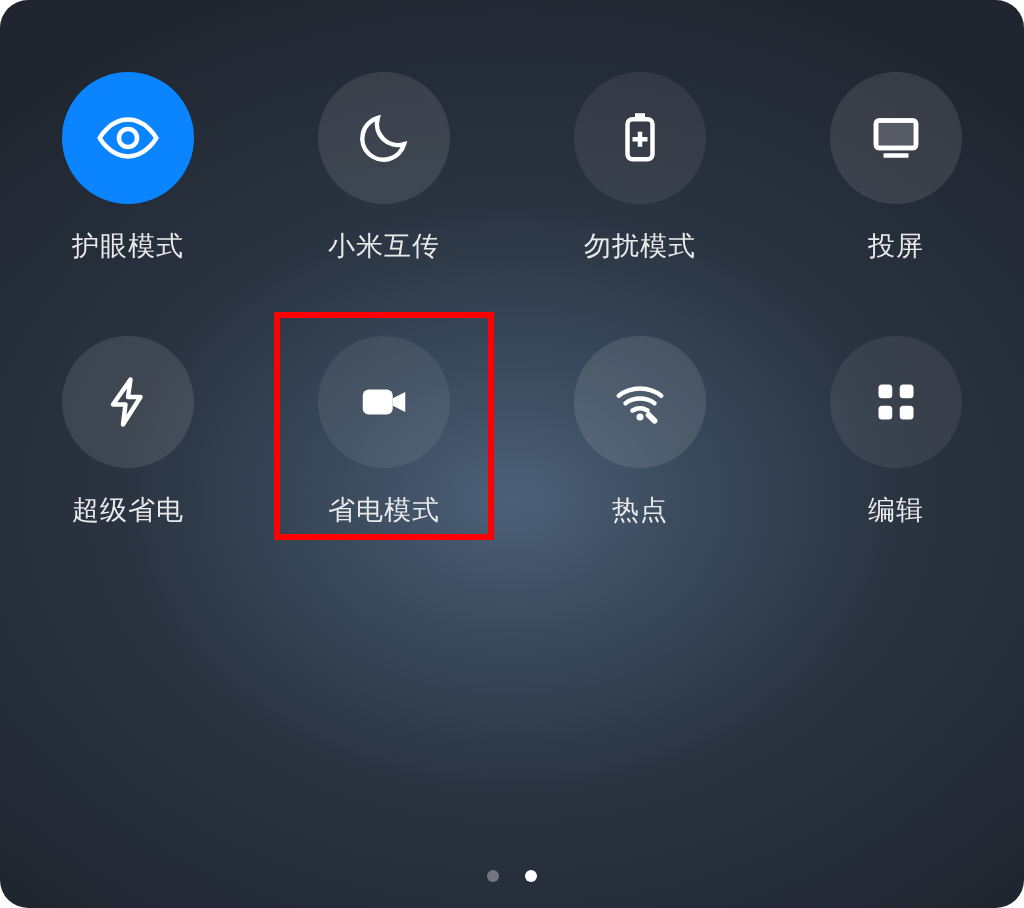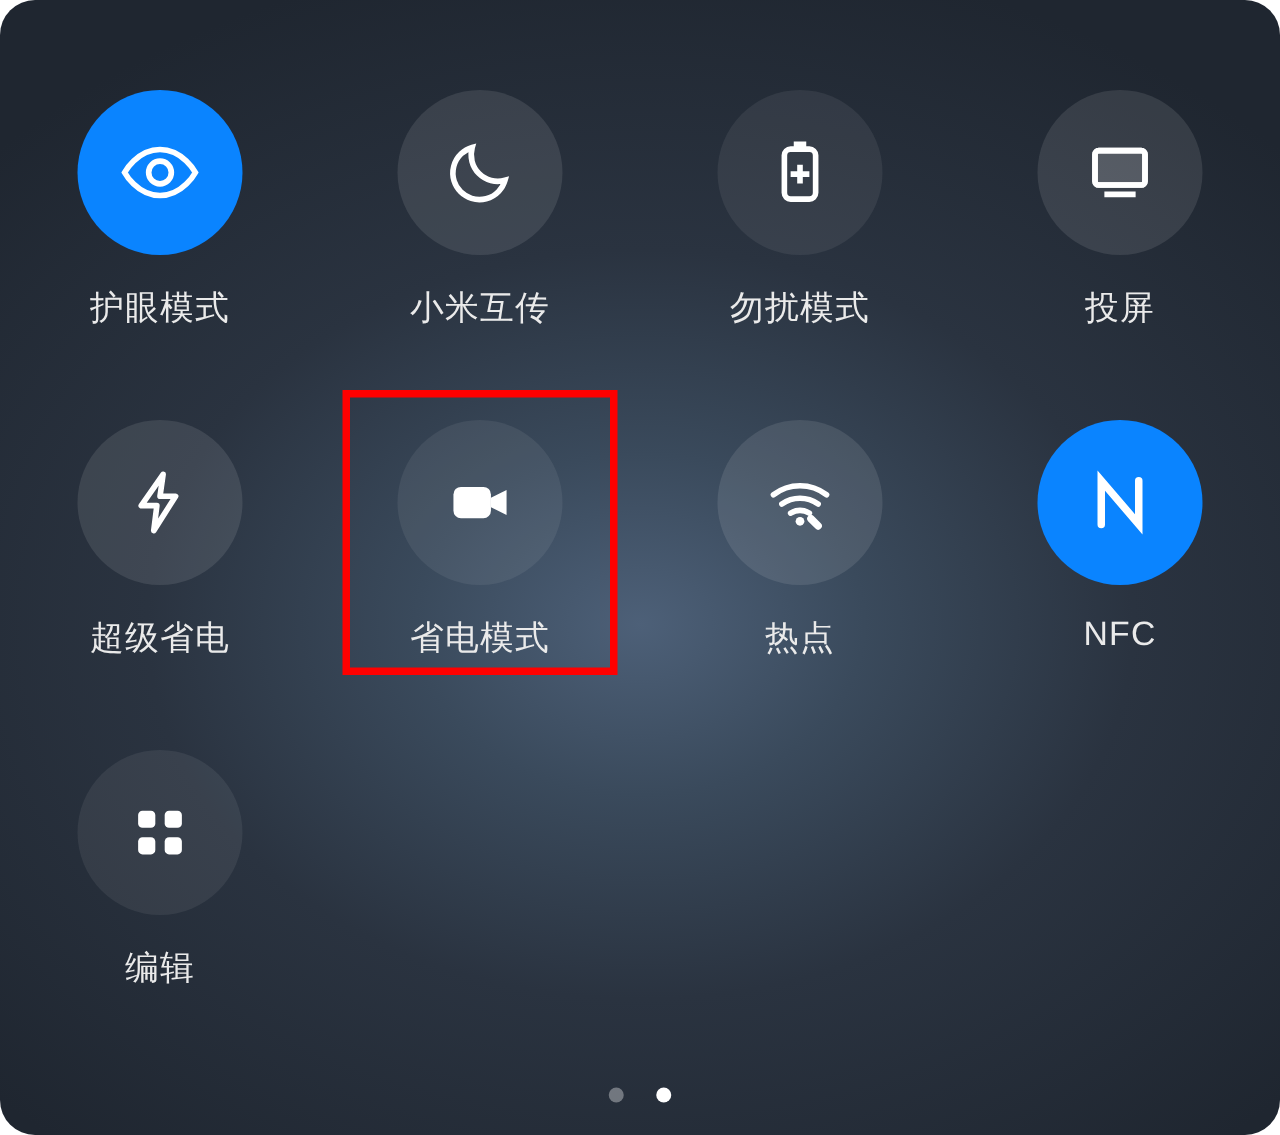--- a/index.html
+++ b/index.html
@@ -148,28 +148,20 @@
           <path d="M3.5 9.5a14 14 0 0 1 17 0"></path>
           <path d="M6.2 12.5a10 10 0 0 1 11.6 0"></path>
           <path d="M9 15.4a6 6 0 0 1 6 0"></path>
           <circle cx="12" cy="18" r="1.4" fill="currentColor" stroke="none"></circle>
           <path d="M15.5 17.2l2.3 2.3" stroke-width="2.4"></path>
         </svg>
       </div>
       <div class="label">热点</div>
     </div>
 
-    <div class="tile">
-      <div class="circle active">
-        <svg class="icon" viewBox="0 0 24 24" fill="none" stroke="currentColor" stroke-width="2.4" stroke-linecap="round">
-          <path d="M6 19 V5 l12 14 V5"></path>
-        </svg>
-      </div>
-      <div class="label">NFC</div>
-    </div>
 
     <div class="tile">
       <div class="circle dim">
         <svg class="icon" viewBox="0 0 24 24" fill="currentColor">
           <rect x="5" y="5" width="5.5" height="5.5" rx="1.4"></rect>
           <rect x="13.5" y="5" width="5.5" height="5.5" rx="1.4"></rect>
           <rect x="5" y="13.5" width="5.5" height="5.5" rx="1.4"></rect>
           <rect x="13.5" y="13.5" width="5.5" height="5.5" rx="1.4"></rect>
         </svg>
       </div>

